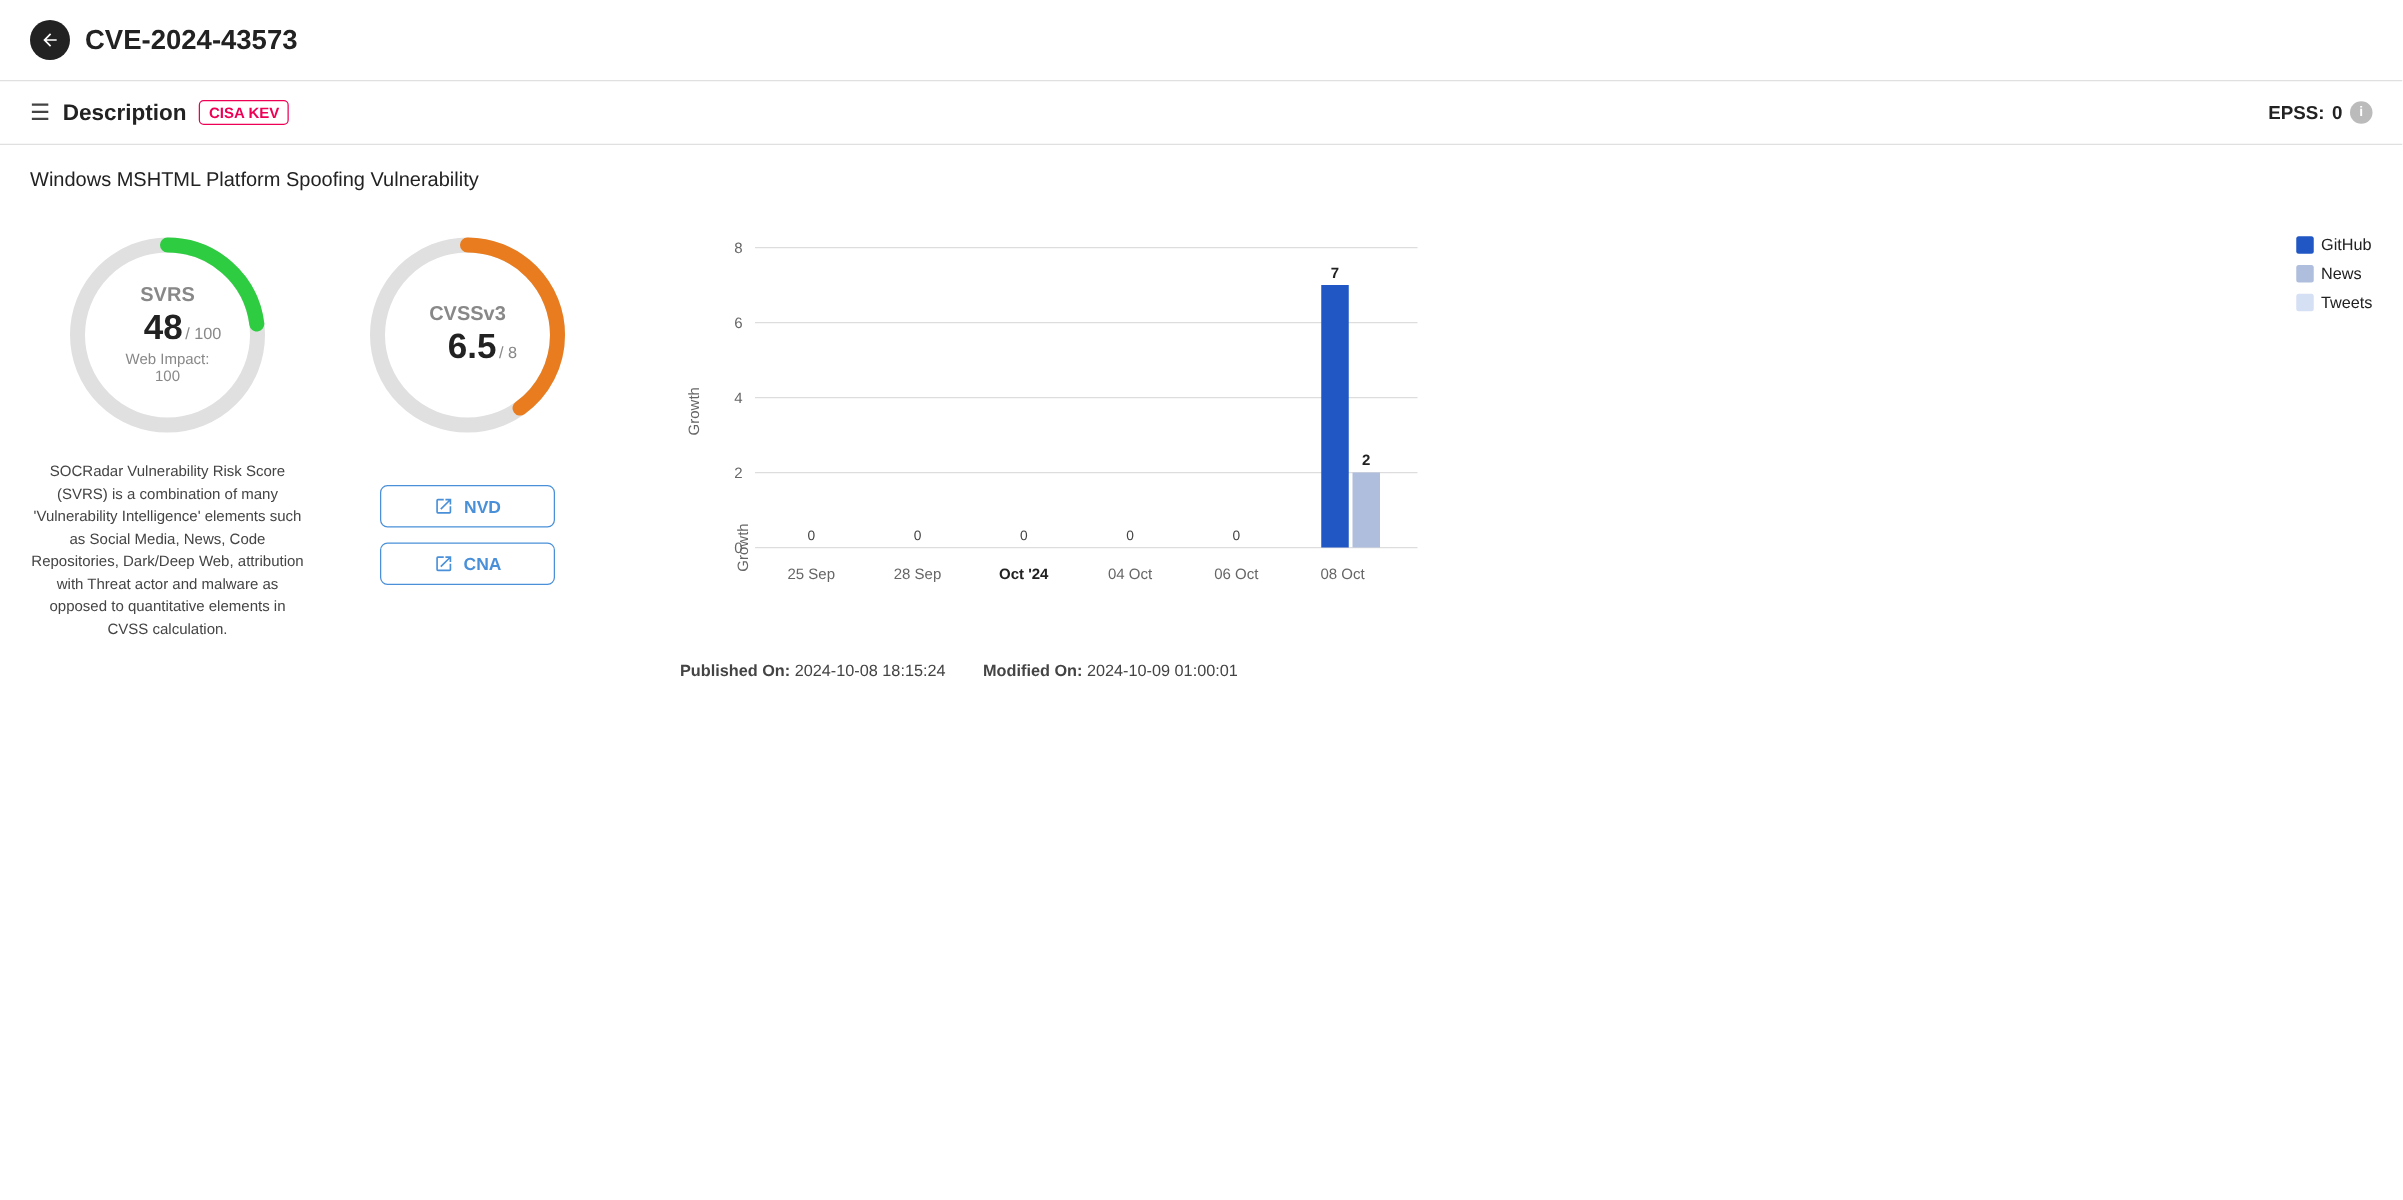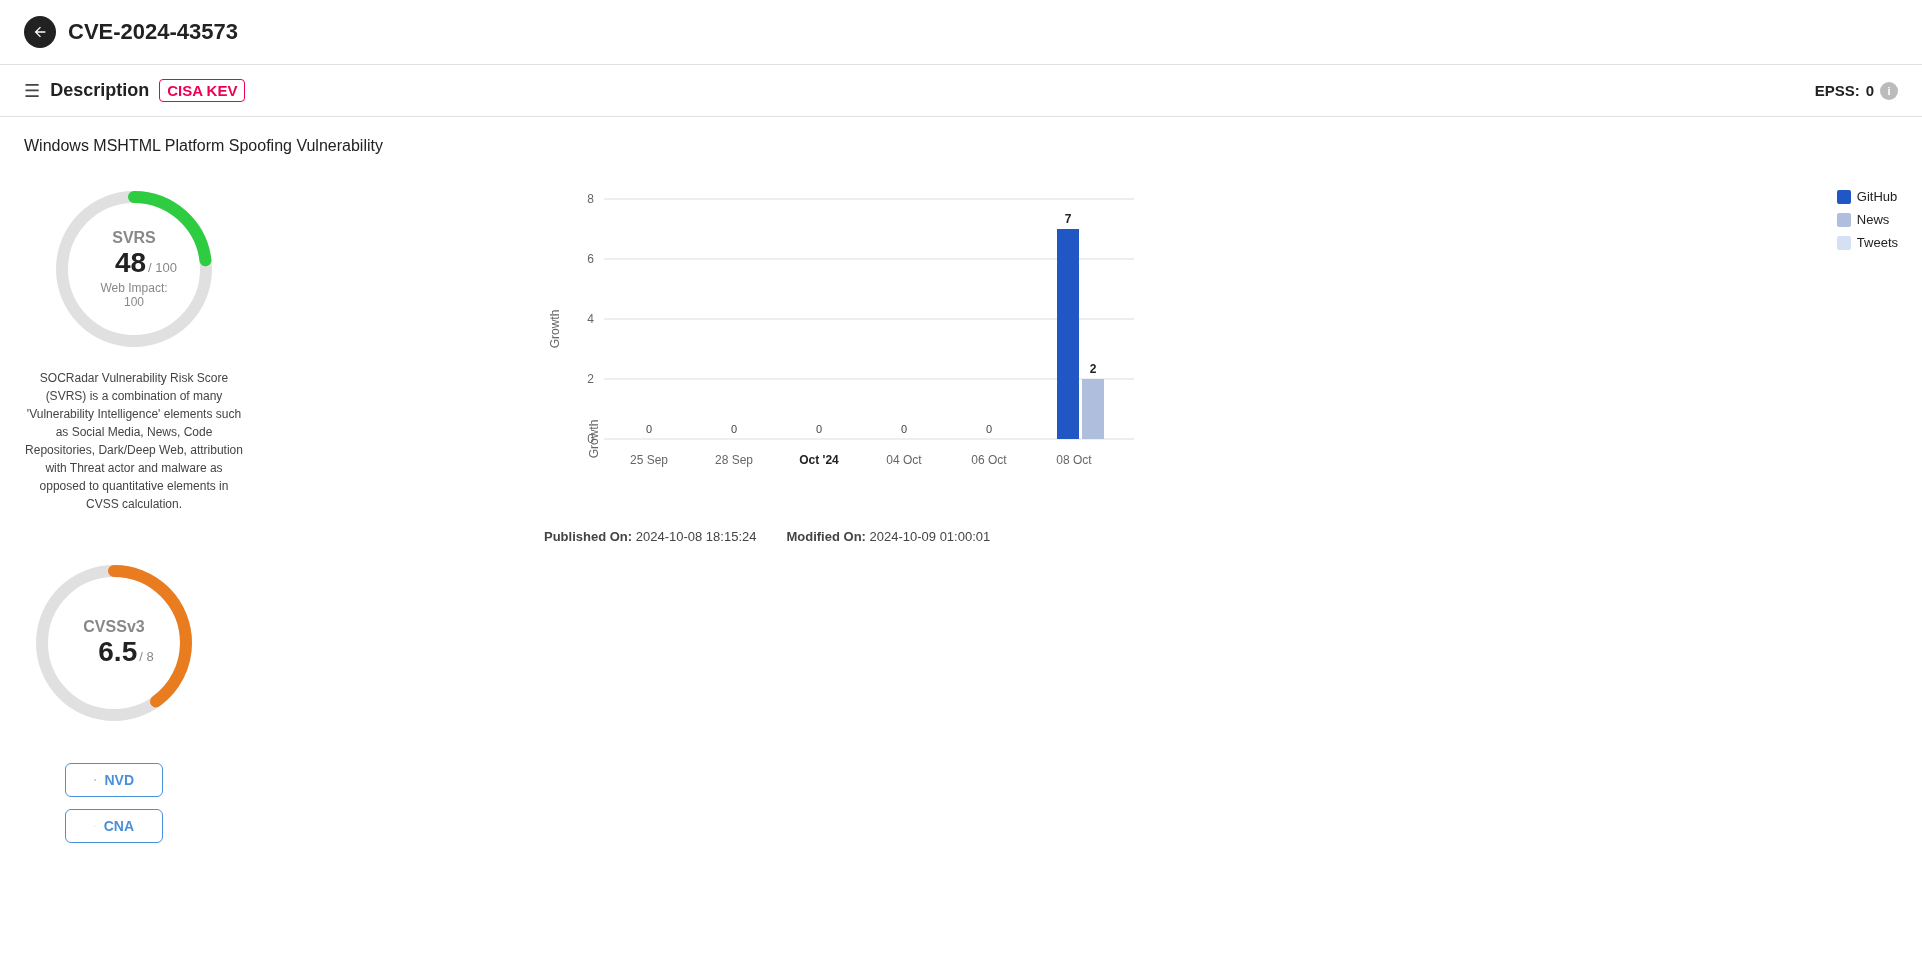--- a/index.html
+++ b/index.html
@@ -18,24 +18,24 @@
     .header-title { font-size: 22px; font-weight: 700; }
 
     .section-header {
       display: flex; align-items: center; justify-content: space-between;
       padding: 14px 24px; border-bottom: 1px solid #e0e0e0;
     }
     .section-header-left { display: flex; align-items: center; gap: 10px; }
     .desc-icon { font-size: 18px; color: #444; }
     .section-title { font-size: 18px; font-weight: 600; }
     .cisa-badge {
-      border: 1.5px solid #e05; color: #e05; font-size: 15px; font-weight: 700;
+      border: 1.5px solid #e05; color: #e05; font-size: 12px; font-weight: 700;
       padding: 2px 7px; border-radius: 4px;
     }
-    .epss-label { font-size: 15px; font-weight: 700; display: flex; align-items: flex-start; gap: 6px; }
+    .epss-label { font-size: 15px; font-weight: 700; display: flex; align-items: center; gap: 6px; }
     .info-icon {
       width: 18px; height: 18px; border-radius: 50%; background: #bbb;
       display: inline-flex; align-items: center; justify-content: center;
       color: #fff; font-size: 11px; font-weight: 700; cursor: pointer;
     }
 
     .main-content { padding: 20px 24px; }
     .vuln-title { font-size: 16px; font-weight: 400; margin-bottom: 24px; }
     .score-block { display: flex; flex-direction: column; align-items: center; }
 
@@ -54,21 +54,21 @@
     .svrs-desc {
       max-width: 220px; text-align: center; font-size: 12px; color: #444;
       font-weight: 400; line-height: 1.5; margin-top: 10px;
     }
 
     .cvss-block { display: flex; flex-direction: column; align-items: center; gap: 14px; margin-top: 0; }
     .ext-btn {
       display: flex; align-items: center; gap: 8px;
       border: 1.5px solid #4a90d9; color: #4a90d9; border-radius: 6px;
       padding: 8px 28px; font-size: 14px; font-weight: 600; cursor: pointer;
-      background: #fff; width: 98px; justify-content: center;
+      background: #fff; width: 140px; justify-content: center;
     }
     .ext-btn svg { width: 16px; height: 16px; fill: #4a90d9; }
     .chart-and-legend { display: flex; gap: 16px; align-items: flex-start; }
     .chart-wrapper { flex: 1; position: relative; }
     .chart-legend { display: flex; flex-direction: column; gap: 8px; padding-top: 10px; }
     .legend-item { display: flex; align-items: center; gap: 6px; font-size: 13px; }
     .legend-dot { width: 14px; height: 14px; border-radius: 2px; flex-shrink: 0; }
     .chart-y-label {
       position: absolute; left: -18px; top: 50%; transform: translateY(-50%) rotate(-90deg);
       font-size: 12px; color: #666;
@@ -111,21 +111,21 @@
     <span class="info-icon">i</span>
   </div>
 </div>
 
 <div class="main-content">
   <div class="vuln-title">Windows MSHTML Platform Spoofing Vulnerability</div>
 
   <div class="layout-row">
 
     <div class="left-col">
-      <div style="display:flex; gap:40px; align-items:flex-start;flex-direction:column;">
+      <div style="display:flex; gap:40px; align-items:flex-start;">
 
         <div class="score-block">
           <div class="donut-container">
             <svg width="180" height="180" viewBox="0 0 180 180" class="chart-svg">
 
               <circle cx="90" cy="90" r="72" fill="none" stroke="#e0e0e0" stroke-width="12"></circle>
 
               <circle cx="90" cy="90" r="72" fill="none" stroke="#2ecc40" stroke-width="12" stroke-dasharray="217.1 452.4" stroke-dashoffset="113.1" stroke-linecap="round" transform="rotate(-90 90 90)"></circle>
             </svg>
             <div class="donut-label">

